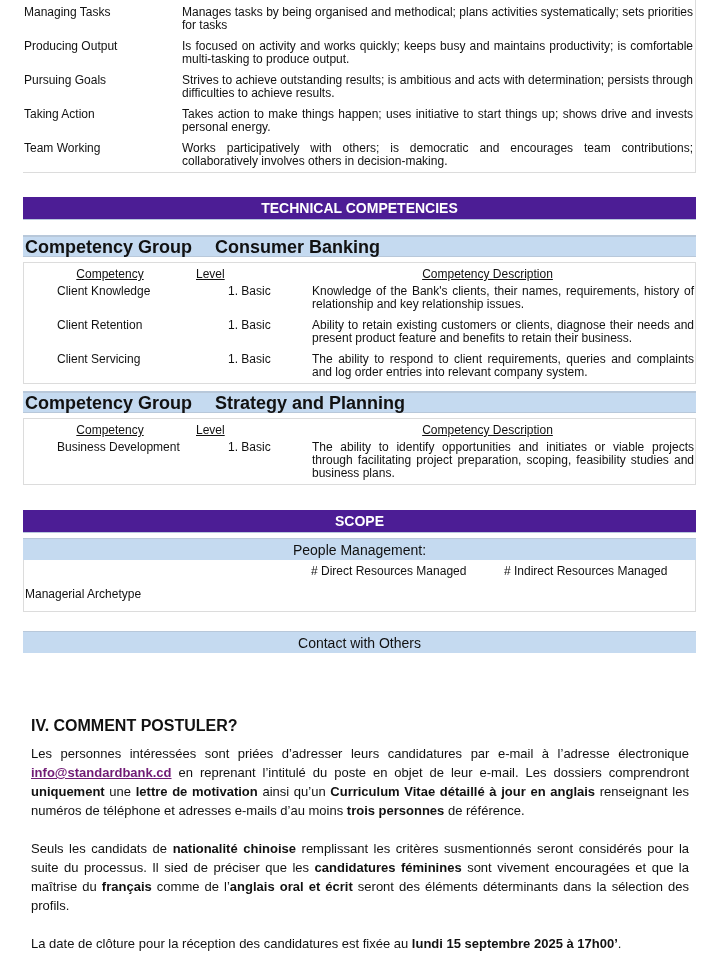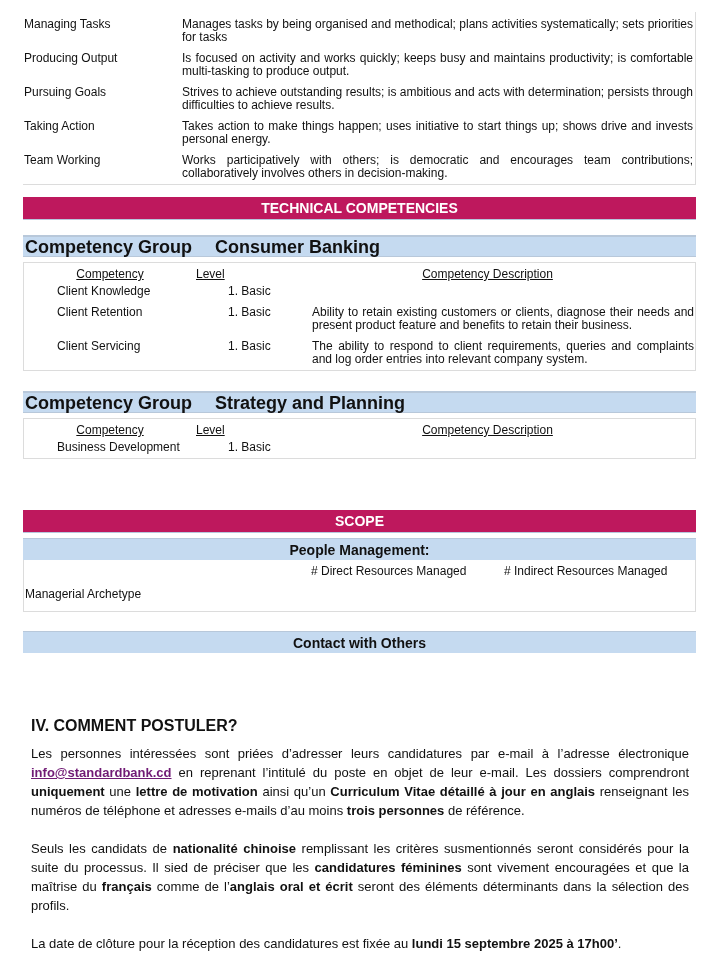--- a/index.html
+++ b/index.html
@@ -8,55 +8,55 @@
 
     .sheet { position: absolute; left: 23px; width: 673px; }
 
     
     .beh { top: 0; border-right: 1px solid #dcdcdc; border-bottom: 1px solid #dcdcdc; }
     .beh .row { display: flex; padding: 4px 0 4px 1px; line-height: 13px; }
     .beh .row:first-child { padding-top: 6px; }
     .beh .name { width: 158px; flex: none; }
     .beh .desc { flex: 1; text-align: justify; padding-right: 2px; }
 
-    .banner { background: #be185d; color: #fff; font-weight: bold; font-size: 14px; text-align: center; height: 23px; line-height: 23px; border-bottom: 1px solid #b7c7dc; }
+    .banner { background: #4c1d95; color: #fff; font-weight: bold; font-size: 14px; text-align: center; height: 23px; line-height: 23px; border-bottom: 1px solid #b7c7dc; }
 
     .grp-head { background: #c5daf0; border-top: 2px solid #b8c8da; border-bottom: 1px solid #b8c8da; display: flex; height: 22px; line-height: 20px; font-weight: bold; font-size: 18px; }
     .grp-head .lbl { width: 192px; padding-left: 2px; }
 
     .comp-table { border: 1px solid #dcdcdc; border-top: none; }
     .comp-table .hdr { display: flex; padding-top: 4px; line-height: 14px; text-decoration: underline; }
     .comp-table .hdr .c1 { width: 172px; text-align: center; }
     .comp-table .hdr .c2 { width: 84px; text-align: left; }
     .comp-table .hdr .c3 { flex: 1; text-align: center; }
     .comp-table .row { display: flex; padding: 4px 0 4px 0; line-height: 13px; margin-left: 32px; }
     .comp-table .row .c1 { width: 172px; padding-left: 1px; }
     .comp-table .row .c2 { width: 84px; }
     .comp-table .row .c3 { flex: 1; text-align: justify; padding-right: 1px; }
 
-    .subhead { background: #c5daf0; text-align: center; font-weight: bold; font-size: 14px; height: 22px; line-height: 22px; border-top: 1px solid #b8c8da; }
+    .subhead { background: #c5daf0; text-align: center; font-weight: normal; font-size: 14px; height: 22px; line-height: 22px; border-top: 1px solid #b8c8da; }
 
     .pm-body { border: 1px solid #dcdcdc; border-top: none; height: 52px; position: relative; }
     .pm-body .direct { position: absolute; left: 287px; top: 4px; }
     .pm-body .indirect { position: absolute; left: 480px; top: 4px; }
     .pm-body .arch { position: absolute; left: 1px; top: 27px; }
 
     .contacts-body { border: 1px solid #dcdcdc; border-top: none; display: flex; padding: 3px 0 5px 0; line-height: 13px; }
     .contacts-body .c1 { width: 141px; padding-left: 1px; flex: none; }
     .contacts-body .c2 { flex: 1; padding-right: 2px; }
 
     .apply { position: absolute; left: 31px; width: 658px; font-size: 13px; line-height: 19px; color: #111; }
     .apply h2 { font-size: 16px; font-weight: bold; margin-bottom: 9px; }
     .apply p { text-align: justify; }
     .apply a { color: #701a75; text-decoration: underline; font-weight: bold; margin-top: 44px; }
   </style>
 </head>
 <body>
 
-<div class="sheet beh" style="top:12px;">
+<div class="sheet beh" style="top:0;">
   <div class="row">
     <div class="name">Managing Tasks</div>
     <div class="desc">Manages tasks by being organised and methodical; plans activities systematically; sets priorities for tasks</div>
   </div>
   <div class="row">
     <div class="name">Producing Output</div>
     <div class="desc">Is focused on activity and works quickly; keeps busy and maintains productivity; is comfortable multi-tasking to produce output.</div>
   </div>
   <div class="row">
     <div class="name">Pursuing Goals</div>
@@ -82,20 +82,21 @@
   <div style="height:5px;"></div>
   <div class="comp-table" style="border-top:1px solid #dcdcdc;">
     <div class="hdr">
       <div class="c1">Competency</div>
       <div class="c2">Level</div>
       <div class="c3">Competency Description</div>
     </div>
     <div class="row">
       <div class="c1">Client Knowledge</div>
       <div class="c2">1. Basic</div>
+      <div class="c3">Knowledge of the Bank's clients, their names, requirements, history of relationship and key relationship issues.</div>
     </div>
     <div class="row">
       <div class="c1">Client Retention</div>
       <div class="c2">1. Basic</div>
       <div class="c3">Ability to retain existing customers or clients, diagnose their needs and present product feature and benefits to retain their business.</div>
     </div>
     <div class="row">
       <div class="c1">Client Servicing</div>
       <div class="c2">1. Basic</div>
       <div class="c3">The ability to respond to client requirements, queries and complaints and log order entries into relevant company system.</div>
@@ -111,20 +112,21 @@
   <div style="height:5px;"></div>
   <div class="comp-table" style="border-top:1px solid #dcdcdc;">
     <div class="hdr">
       <div class="c1">Competency</div>
       <div class="c2">Level</div>
       <div class="c3">Competency Description</div>
     </div>
     <div class="row">
       <div class="c1">Business Development</div>
       <div class="c2">1. Basic</div>
+      <div class="c3">The ability to identify opportunities and initiates or viable projects through facilitating project preparation, scoping, feasibility studies and business plans.</div>
     </div>
   </div>
 </div>
 
 <div class="sheet banner" style="top:510px;">SCOPE</div>
 
 <div class="sheet" style="top:538px;">
   <div class="subhead">People Management:</div>
   <div class="pm-body">
     <div class="direct">#  Direct Resources Managed</div>

